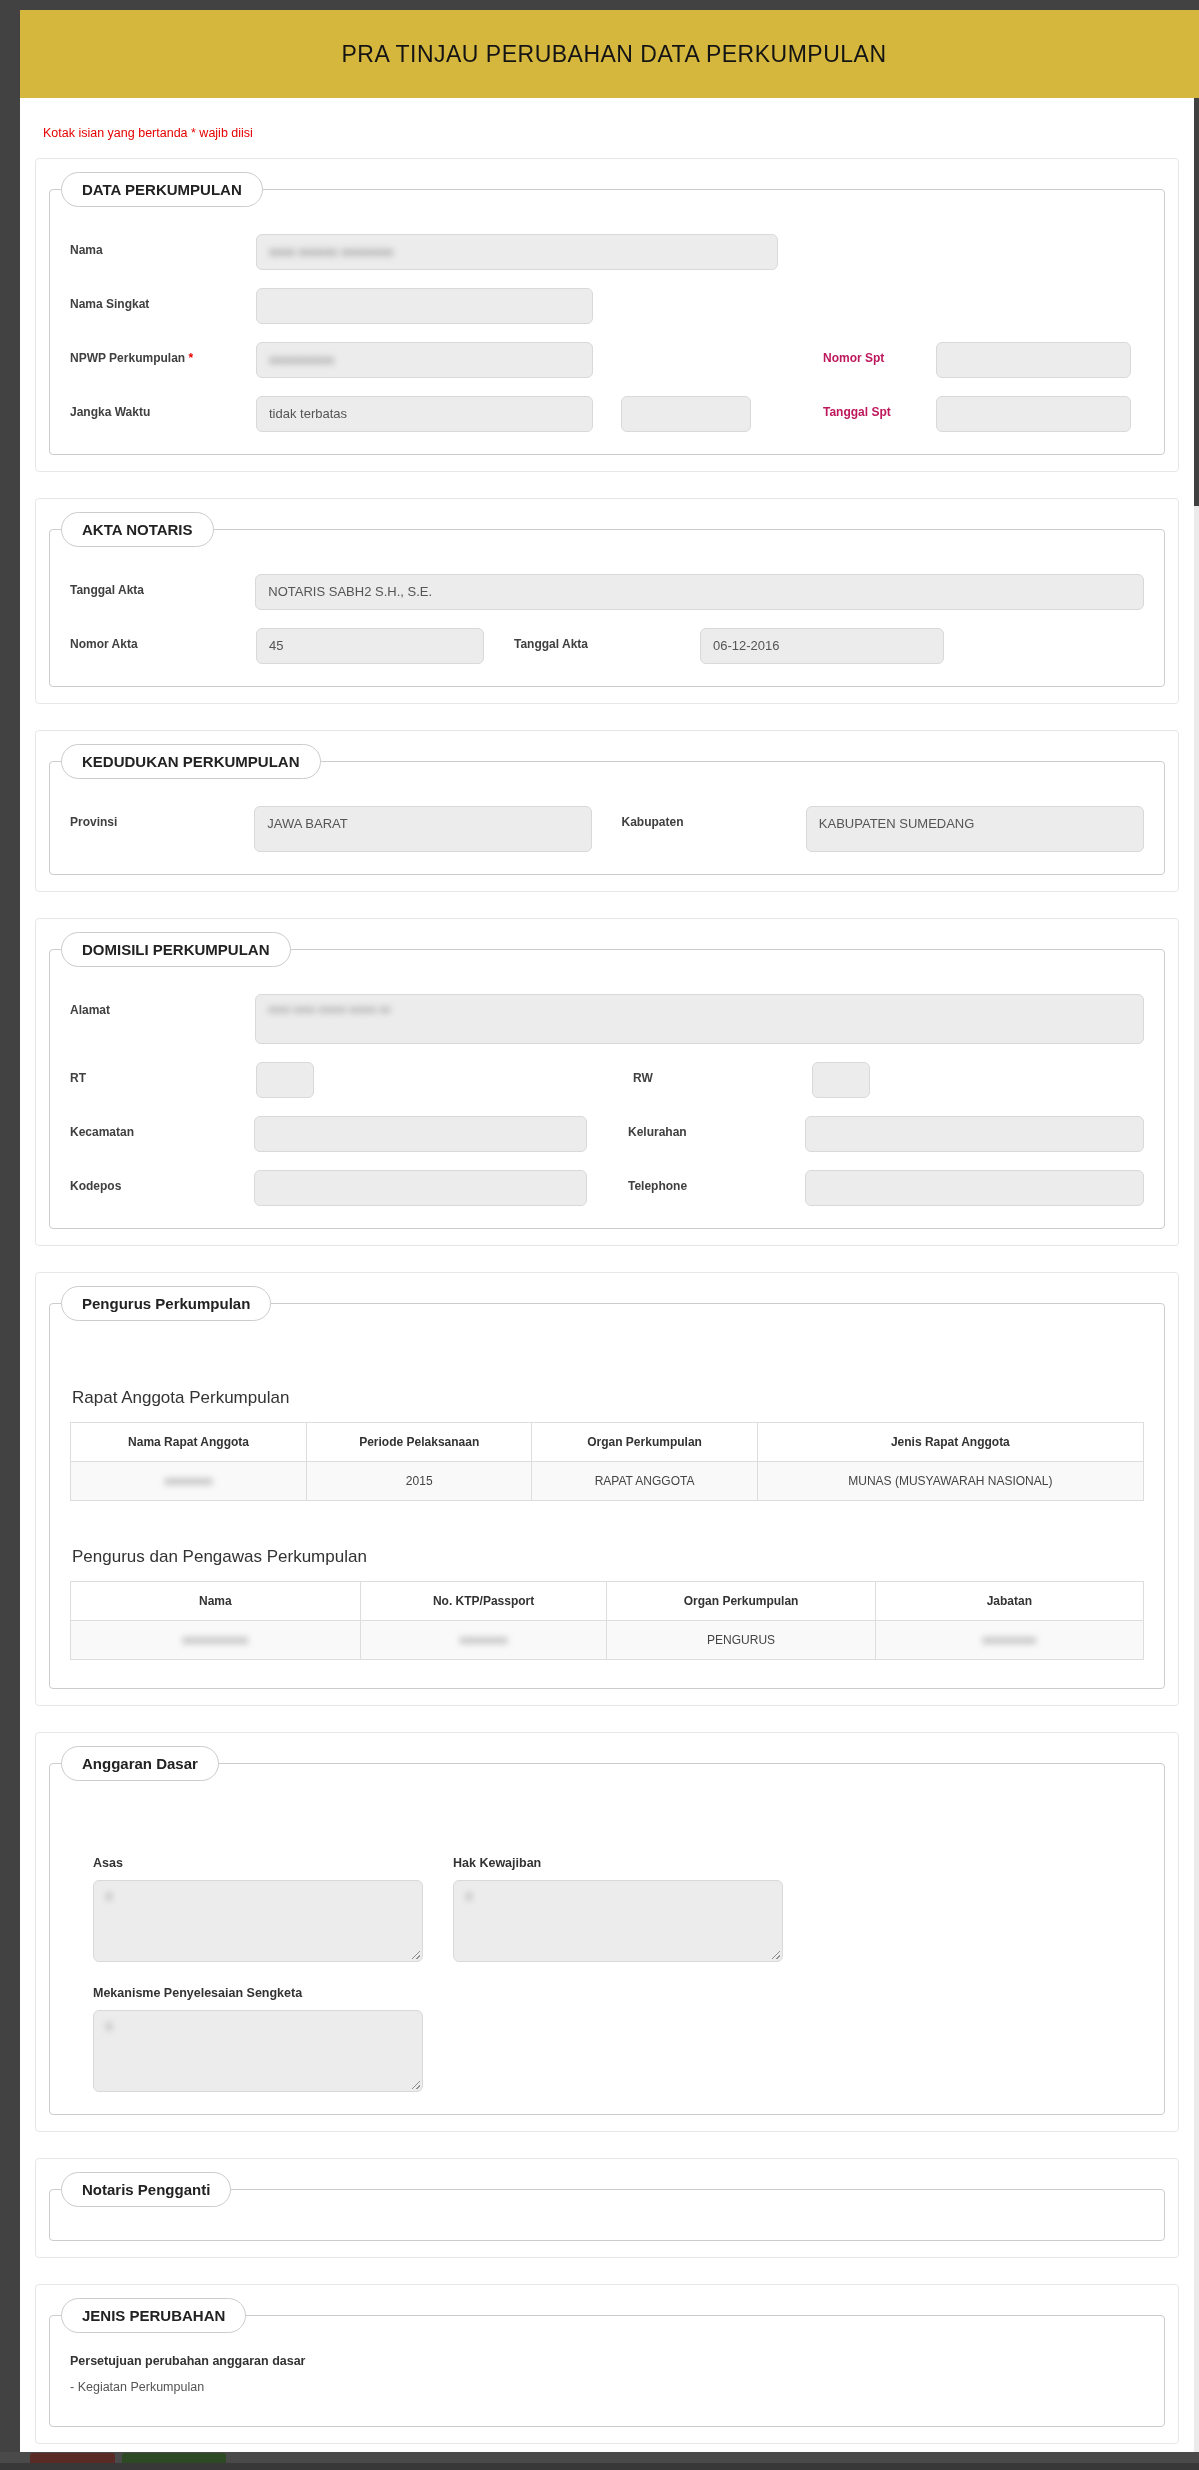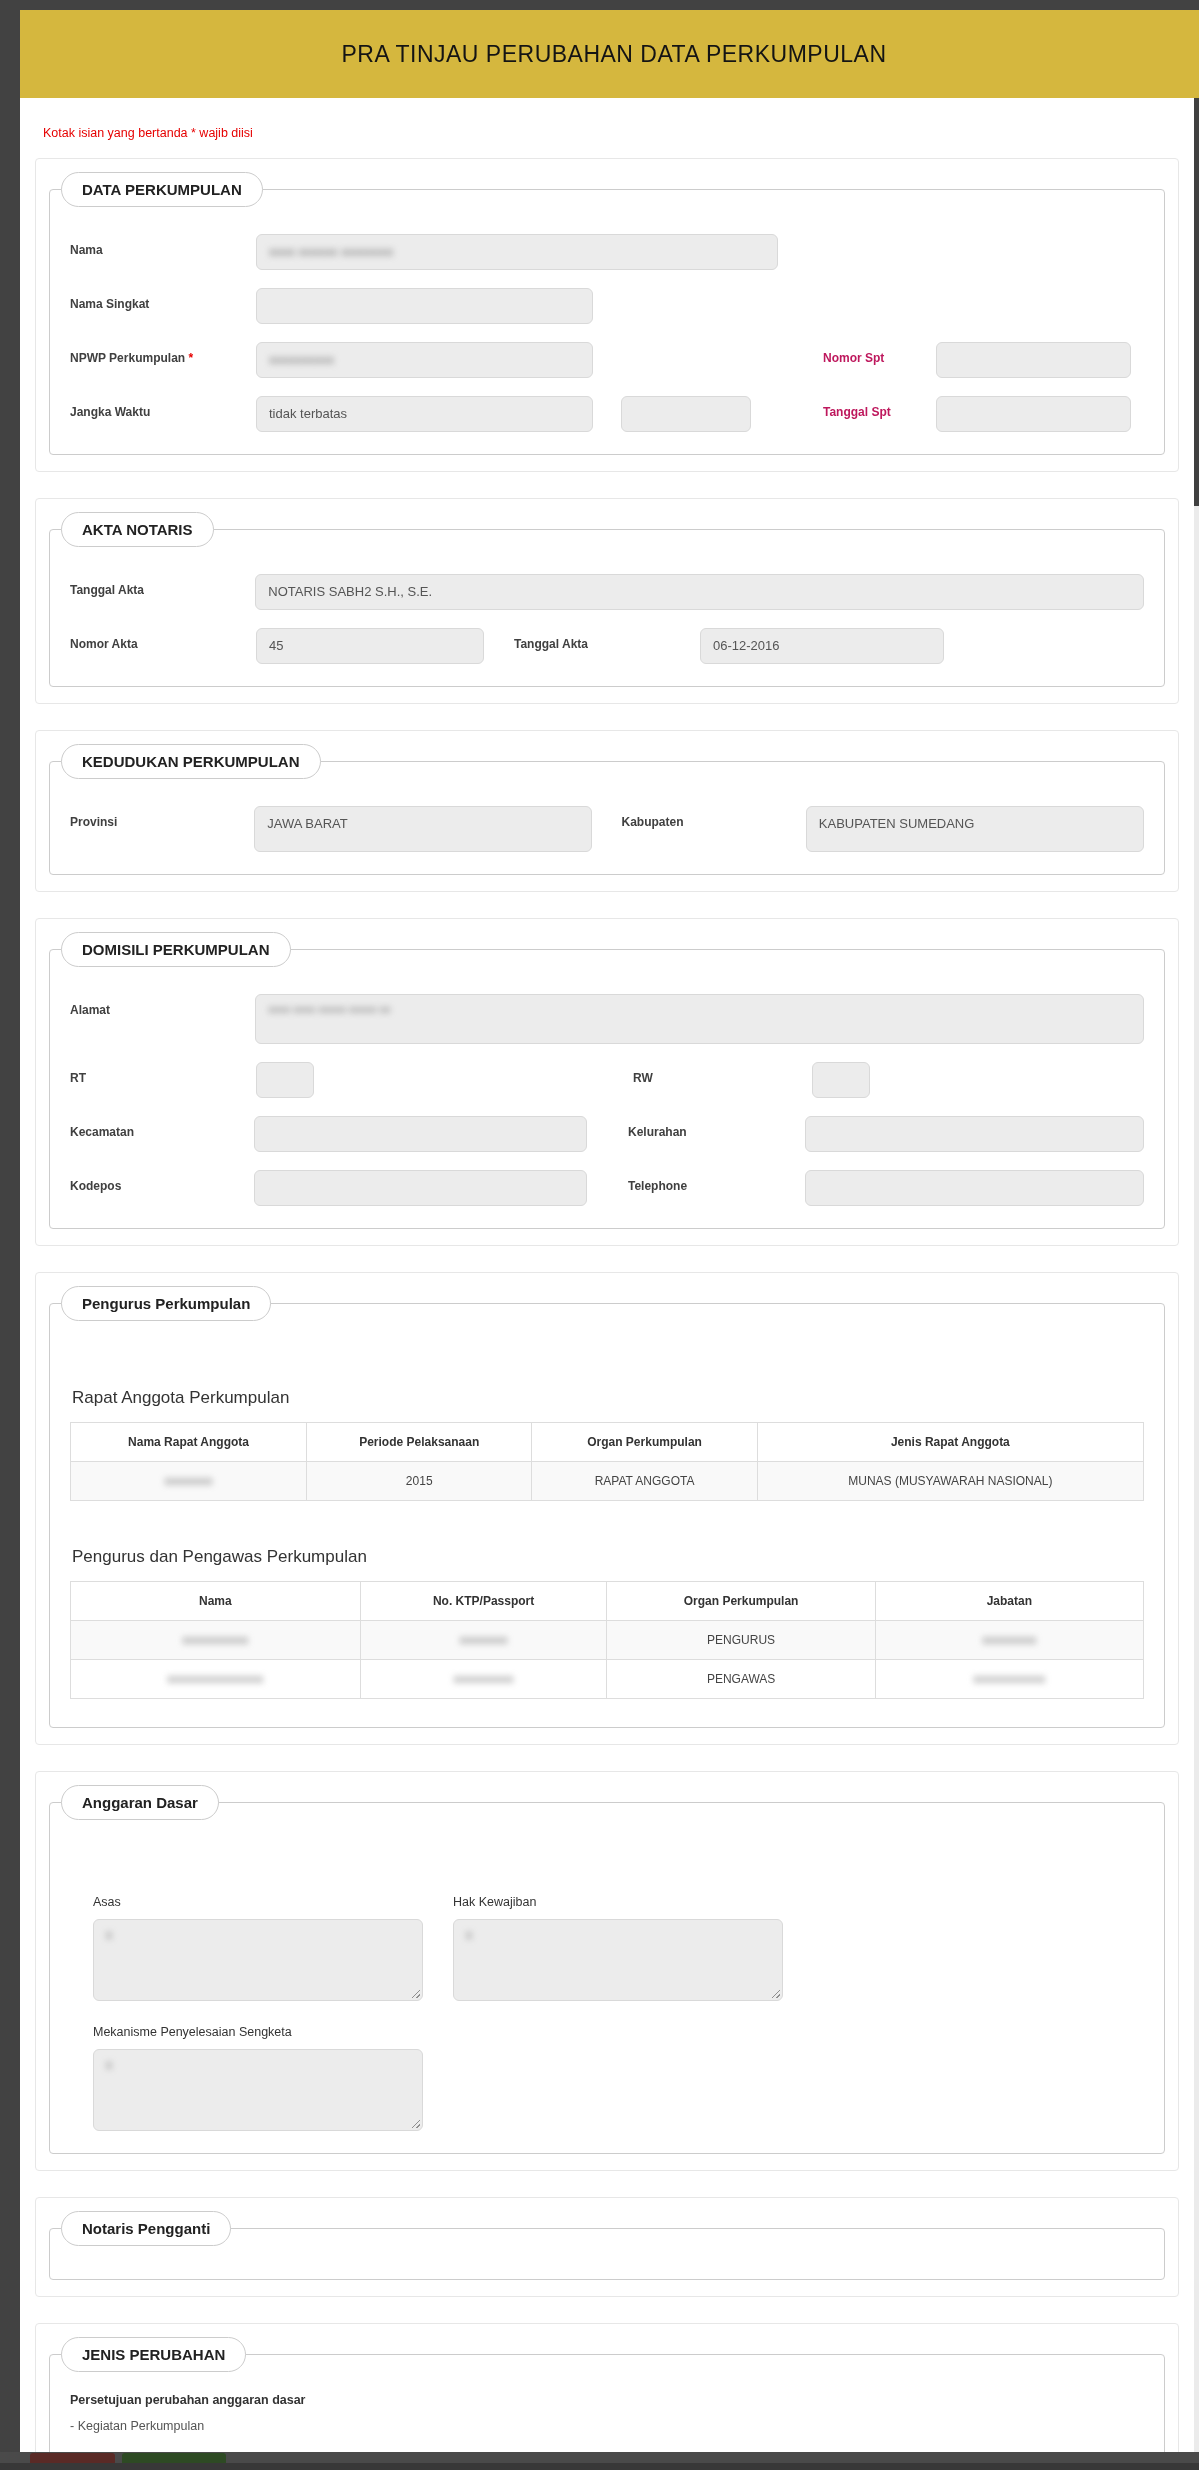--- a/index.html
+++ b/index.html
@@ -78,21 +78,21 @@
   table { border-collapse:collapse; width:100%; margin-bottom:6px; }
   th, td { border:1px solid #ddd; font-size:12px; padding:12px 10px; text-align:center; vertical-align:middle; }
   th { font-weight:bold; color:#333; }
   td { color:#444; }
   tr.striped { background:#f9f9f9; }
   .gap40 { height:40px; }
   
   .acols { display:flex; margin-left:23px; }
   .acol { width:330px; }
   .acol + .acol { margin-left:30px; }
-  .alabel { font-size:12.5px; font-weight:normal; color:#333; margin-bottom:10px; }
+  .alabel { font-size:12.5px; font-weight:bold; color:#333; margin-bottom:10px; }
   .arow2 { margin-top:24px; }
   
   .jp-line1 { font-size:12.5px; font-weight:bold; color:#333; margin-bottom:12px; }
   .jp-line2 { font-size:12.5px; color:#555; }
   
   .behind { position:absolute; left:0; top:2452px; width:1199px; height:18px; background:#4a4a4a; }
   .behind .dim-red { position:absolute; left:30px; top:1px; width:85px; height:15px; background:#5a2a26; border-radius:3px; }
   .behind .dim-green { position:absolute; left:122px; top:1px; width:104px; height:15px; background:#2e4a24; border-radius:3px; }
   .bottom-strip { position:absolute; left:0; top:2463px; width:1199px; height:7px; background:#383838; }
 </style>
@@ -240,26 +240,20 @@
               <th>Jabatan</th>
             </tr>
           </thead>
           <tbody>
             <tr class="striped">
               <td><span class="blur">xxxxxxxxxxx</span></td>
               <td><span class="blur">xxxxxxxx</span></td>
               <td>PENGURUS</td>
               <td><span class="blur">xxxxxxxxx</span></td>
             </tr>
-            <tr>
-              <td><span class="blur">xxxxxxxxxxxxxxxx</span></td>
-              <td><span class="blur">xxxxxxxxxx</span></td>
-              <td>PENGAWAS</td>
-              <td><span class="blur">xxxxxxxxxxxx</span></td>
-            </tr>
           </tbody>
         </table>
       </div>
     </div>
 
     <div class="card">
       <div class="fieldset tall-top">
         <div class="legend">Anggaran Dasar</div>
         <div class="acols">
           <div class="acol">

